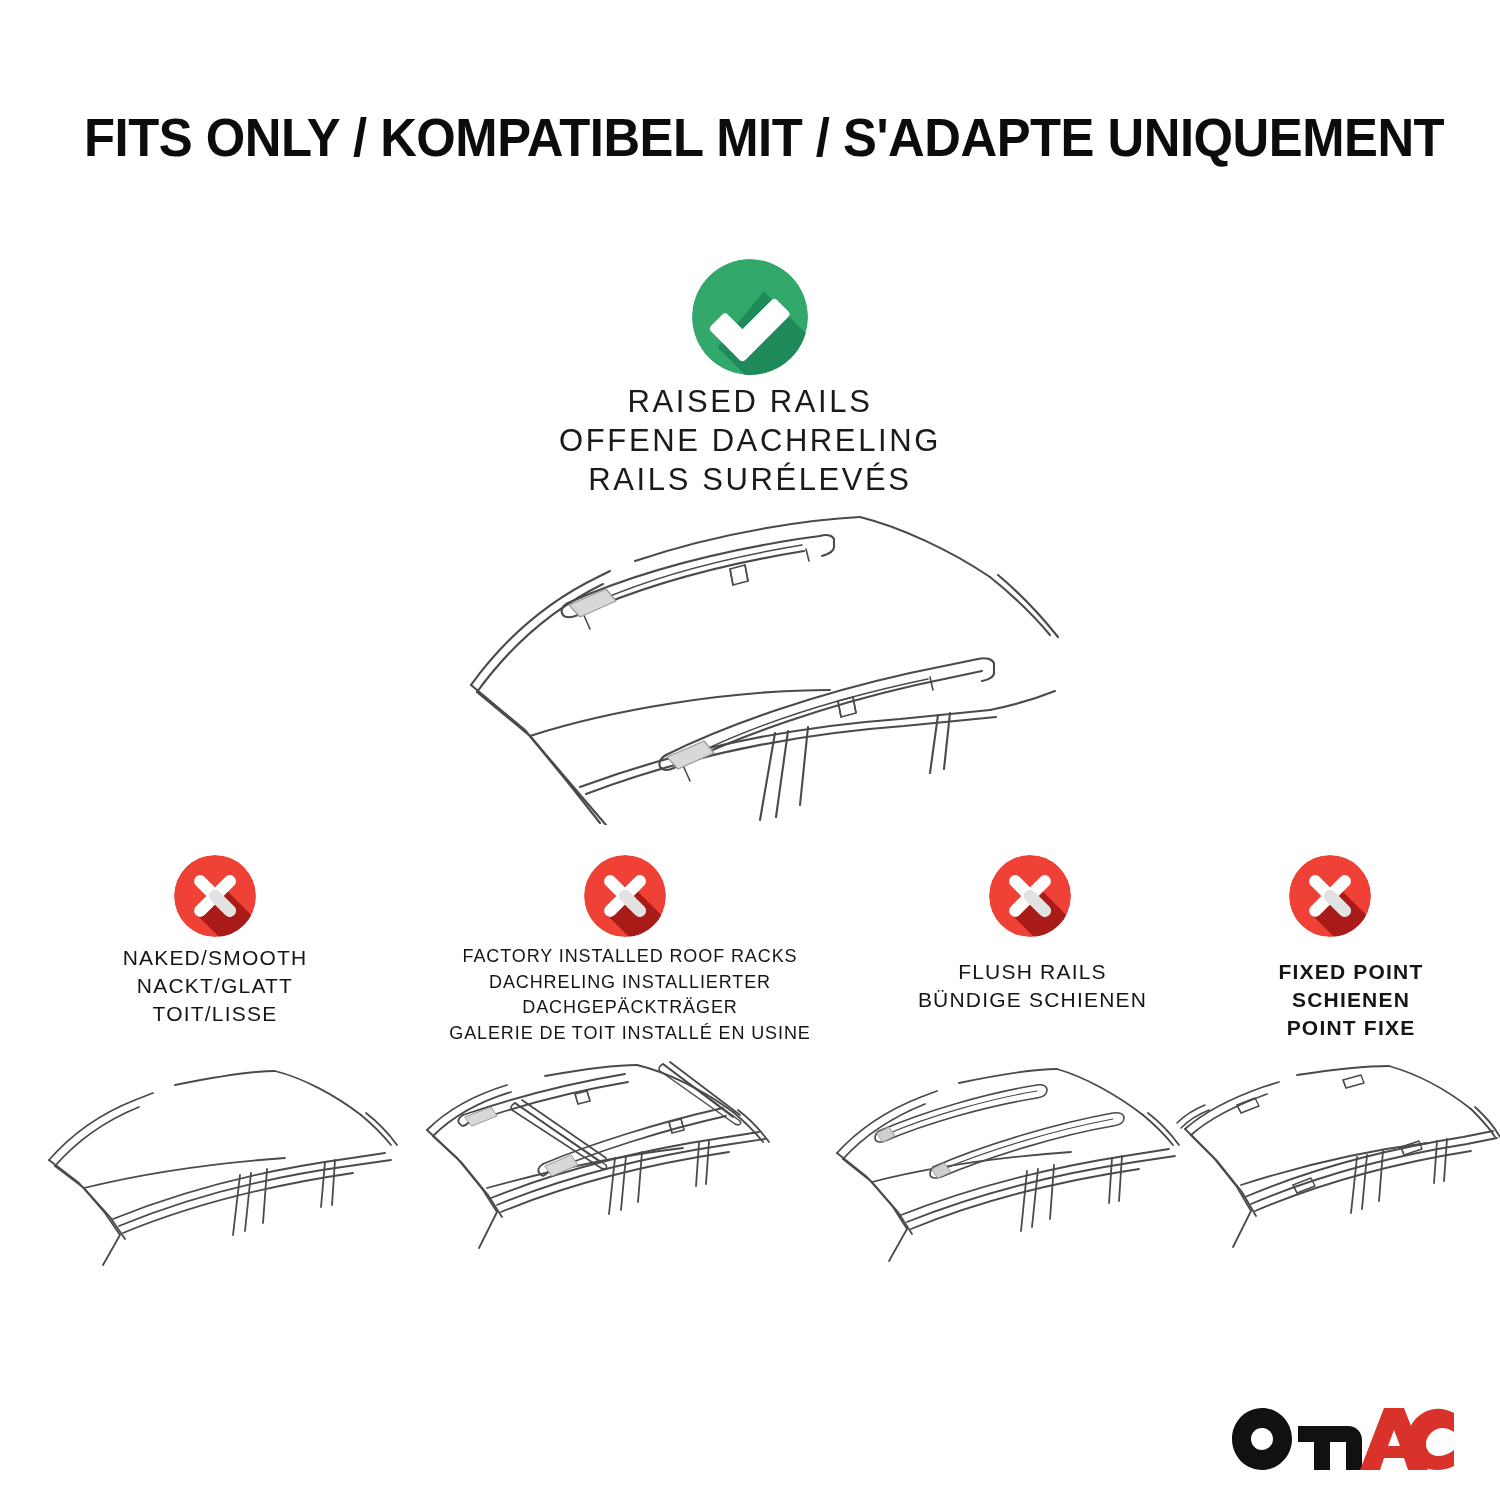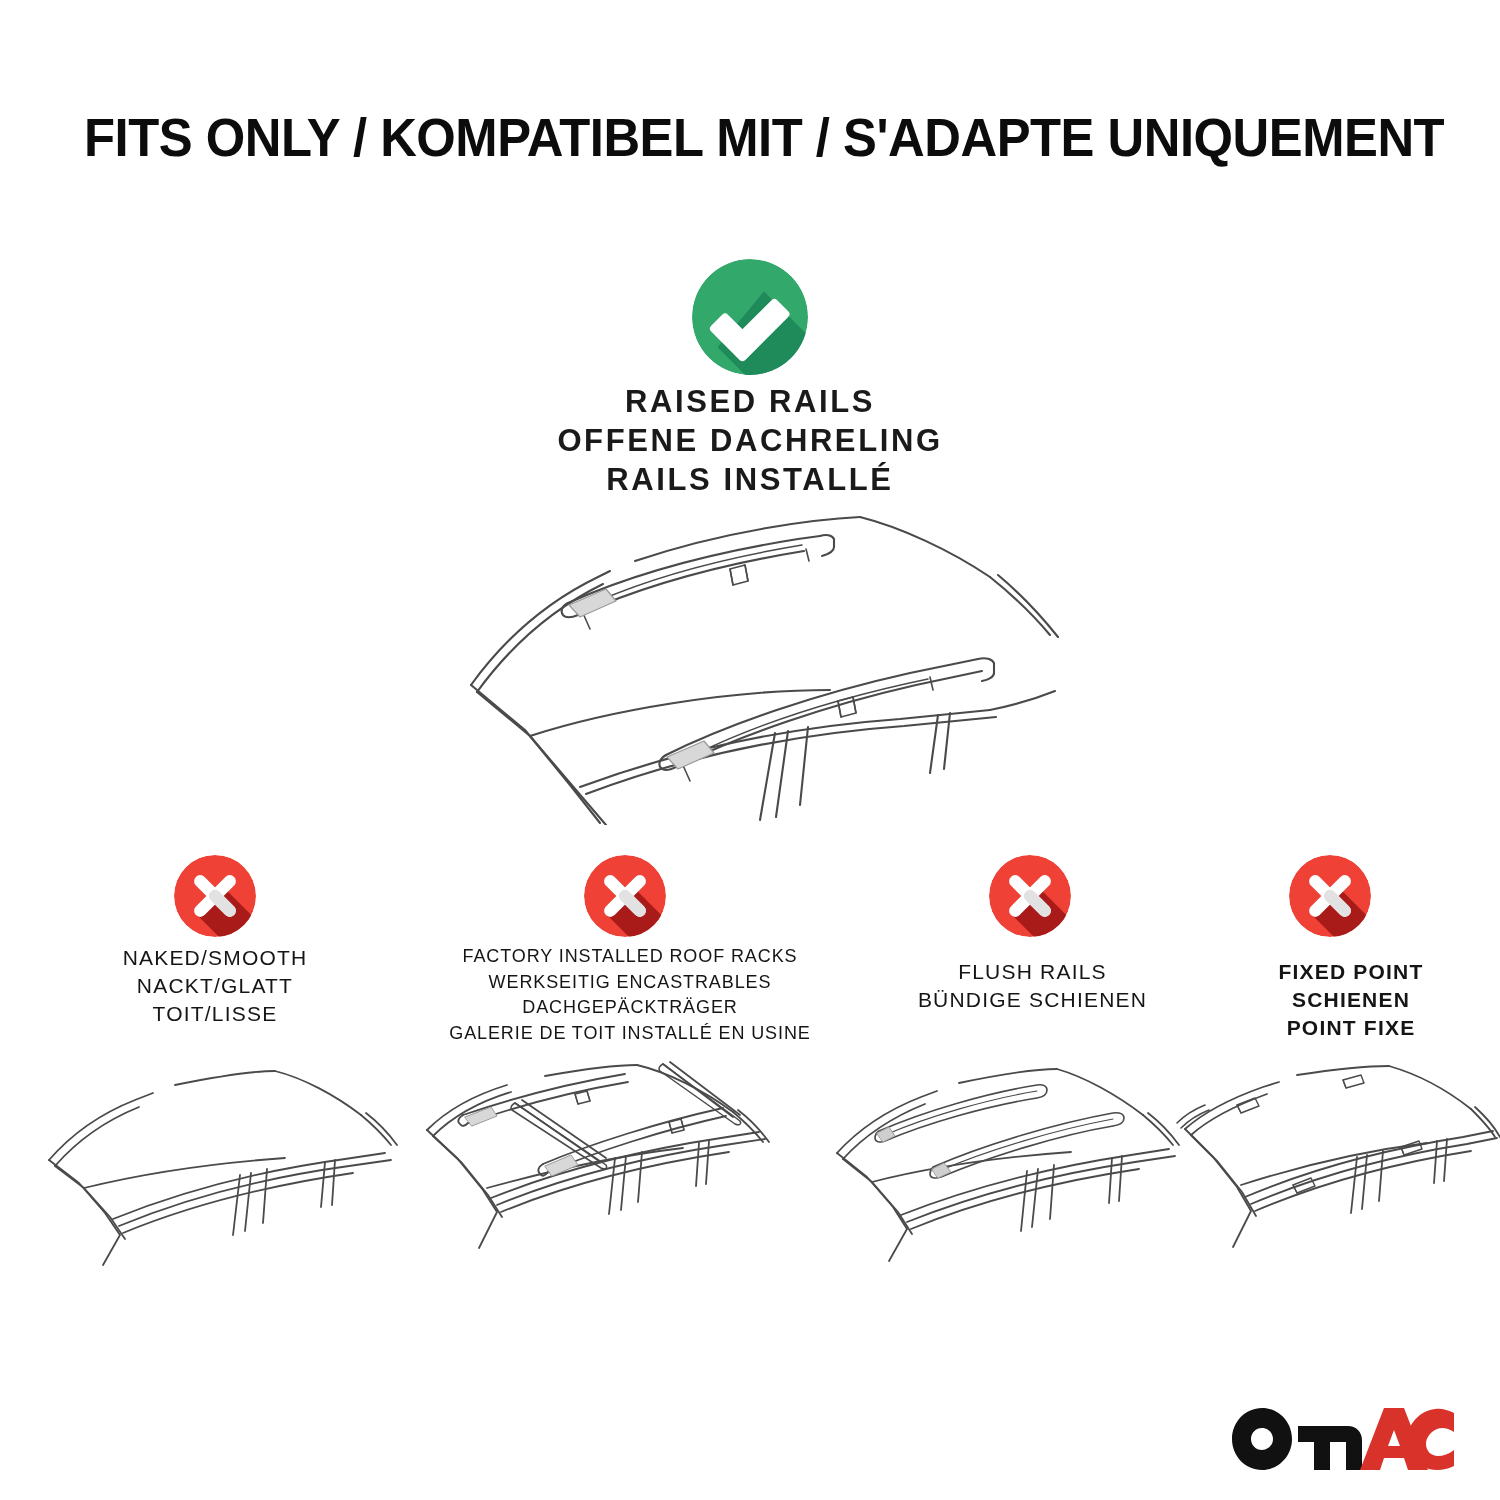--- a/index.html
+++ b/index.html
@@ -20,21 +20,21 @@
   .badge svg{display:block;width:100%;height:100%;}
 
   .check-badge{left:692px;top:259px;width:116px;height:116px;}
   .x-badge{width:82px;height:82px;top:855px;}
   .x1{left:174px;} .x2{left:584px;} .x3{left:989px;} .x4{left:1289px;}
 
   
   .hero-label{
     position:absolute;left:390px;top:382px;width:720px;text-align:center;
     font-size:31px;line-height:39px;color:#1a1a1a;letter-spacing:2.6px;
-    font-weight:700;white-space:nowrap;
+    font-weight:400;white-space:nowrap;
   }
   .hero-label div{white-space:nowrap;}
 
   .col-label{
     position:absolute;text-align:center;color:#151515;
     font-size:21px;line-height:28px;letter-spacing:1.2px;font-weight:400;
   }
   .col-label div{white-space:nowrap;}
   .cl1{left:40px;top:944px;width:350px;}
   .cl2{left:395px;top:944px;width:470px;font-size:18px;line-height:25.5px;letter-spacing:0.9px;}
@@ -63,21 +63,21 @@
   <svg viewBox="0 0 100 100">
     <circle cx="50" cy="50" r="50" fill="#32A86B"></circle>
     <path d="M62 28 L100 66 L100 100 L46 100 L22 76 Z" fill="#1F8A5A"></path>
     <path d="M28.5 50.5 L43.5 65.5 L71 38 L80.5 47.5 L43.5 84.5 L19 60 Z" fill="#ffffff" stroke="#ffffff" stroke-width="7" stroke-linejoin="round" stroke-linecap="round"></path>
   </svg>
 </div>
 
 <div class="hero-label">
   <div>RAISED RAILS</div>
   <div>OFFENE DACHRELING</div>
-  <div>RAILS INSTALLÉ</div>
+  <div>RAILS SURÉLEVÉS</div>
 </div>
 
 <div class="illu hero-illu">
   <svg viewBox="0 0 650 320" fill="none" stroke="#4a4a4a" stroke-width="2.1" stroke-linecap="round" stroke-linejoin="round">
 
     <path d="M41 180 C70 140 110 100 168 72 L180 66"></path>
     <path d="M47 187 C76 147 116 107 173 79"></path>
     <path d="M205 56 C300 24 390 14 430 12"></path>
     <path d="M430 12 C470 22 520 45 560 72"></path>
 
@@ -175,21 +175,21 @@
 </div>
 
 <div class="col-label cl1">
   <div>NAKED/SMOOTH</div>
   <div>NACKT/GLATT</div>
   <div>TOIT/LISSE</div>
 </div>
 
 <div class="col-label cl2">
   <div>FACTORY INSTALLED ROOF RACKS</div>
-  <div>WERKSEITIG ENCASTRABLES</div>
+  <div>DACHRELING INSTALLIERTER</div>
   <div>DACHGEPÄCKTRÄGER</div>
   <div>GALERIE DE TOIT INSTALLÉ EN USINE</div>
 </div>
 
 <div class="col-label cl3">
   <div>FLUSH RAILS</div>
   <div>BÜNDIGE SCHIENEN</div>
 </div>
 
 <div class="col-label cl4">

